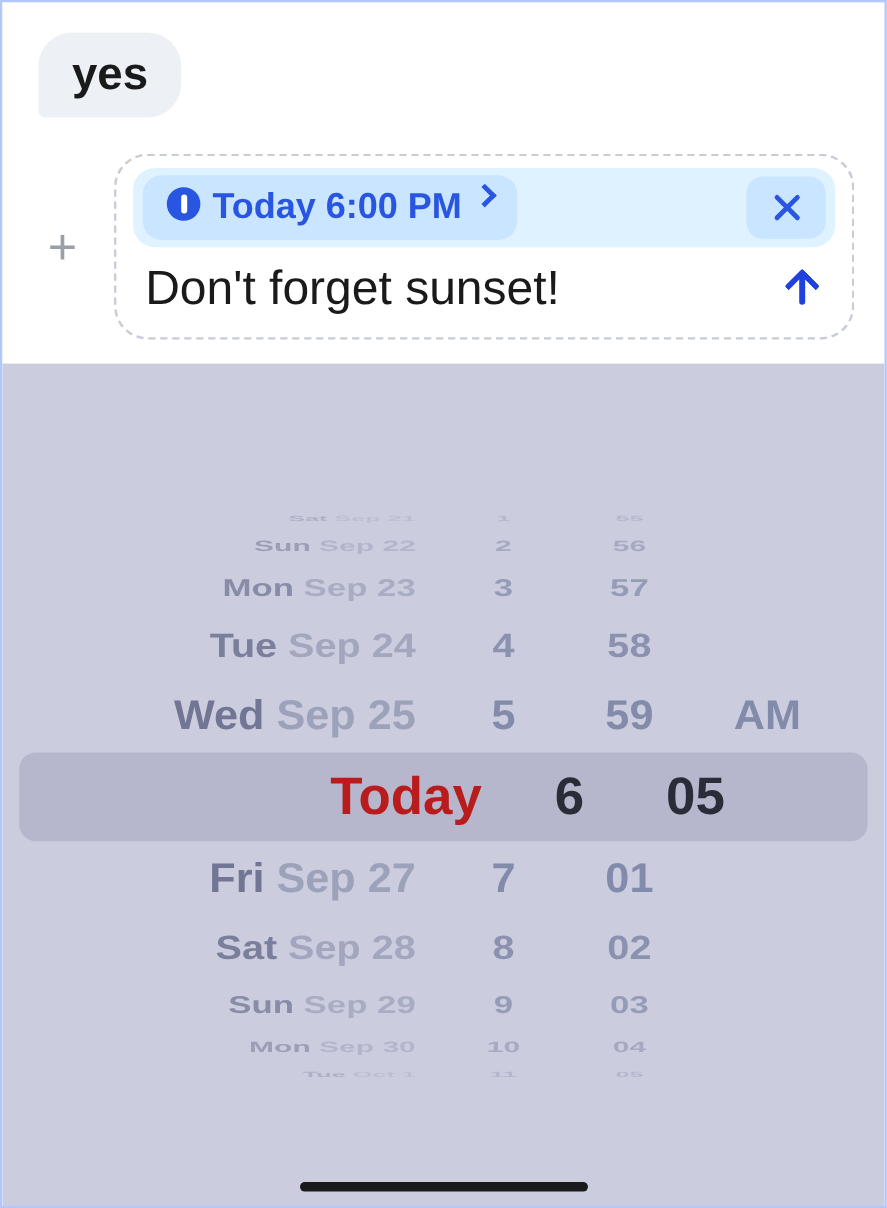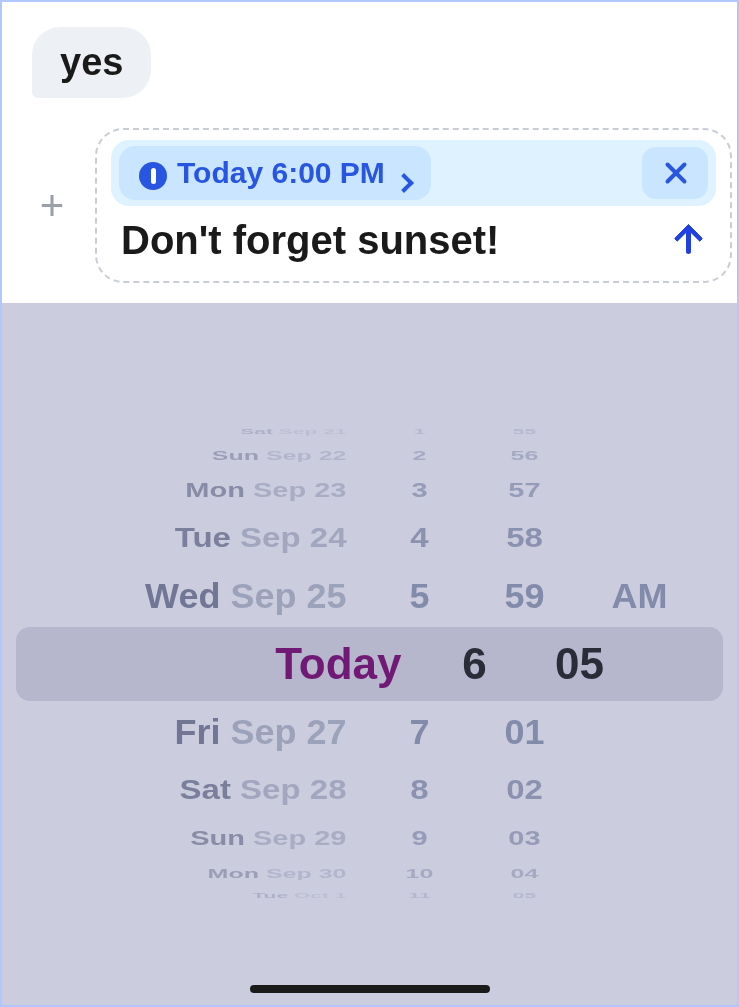--- a/index.html
+++ b/index.html
@@ -59,21 +59,21 @@
       display: flex;
       align-items: center;
       gap: 10px;
       background: #dff2ff;
       border-radius: 18px;
       padding: 6px 8px;
       margin-bottom: 12px;
     }
     .time-chip {
       display: inline-flex;
-      align-items: flex-end;
+      align-items: flex-start;
       gap: 10px;
       background: #c9e5ff;
       padding: 10px 20px;
       border-radius: 16px;
       color: #2856e0;
       font-size: 30px;
       font-weight: 700;
     }
     .info-icon-wrap {
       width: 28px;
@@ -129,21 +129,21 @@
     .close-x::after { transform: rotate(-45deg); }
     .message-input-row {
       display: flex;
       align-items: center;
       gap: 16px;
       padding: 0 10px;
     }
     .message-input {
       flex: 1;
       font-size: 40px;
-      font-weight: 700;
+      font-weight: 400;
       color: #1a1a1a;
       border: none;
       outline: none;
       background: transparent;
     }
     .send-arrow {
       width: 34px;
       height: 34px;
       position: relative;
       flex-shrink: 0;
@@ -229,21 +229,21 @@
       height: 74px;
     }
     .selected-row .date-col,
     .selected-row .hour-col,
     .selected-row .min-col,
     .selected-row .ampm-col {
       color: #2a2c38;
       font-size: 44px;
       font-weight: 600;
     }
-    .selected-row .date-col .dow { color: #701a75; }
+    .selected-row .date-col .dow { color: #b91c1c; }
     .home-indicator {
       position: absolute;
       bottom: 12px;
       left: 50%;
       transform: translateX(-50%);
       width: 240px;
       height: 8px;
       background: #1a1a1a;
       border-radius: 5px;
     }

